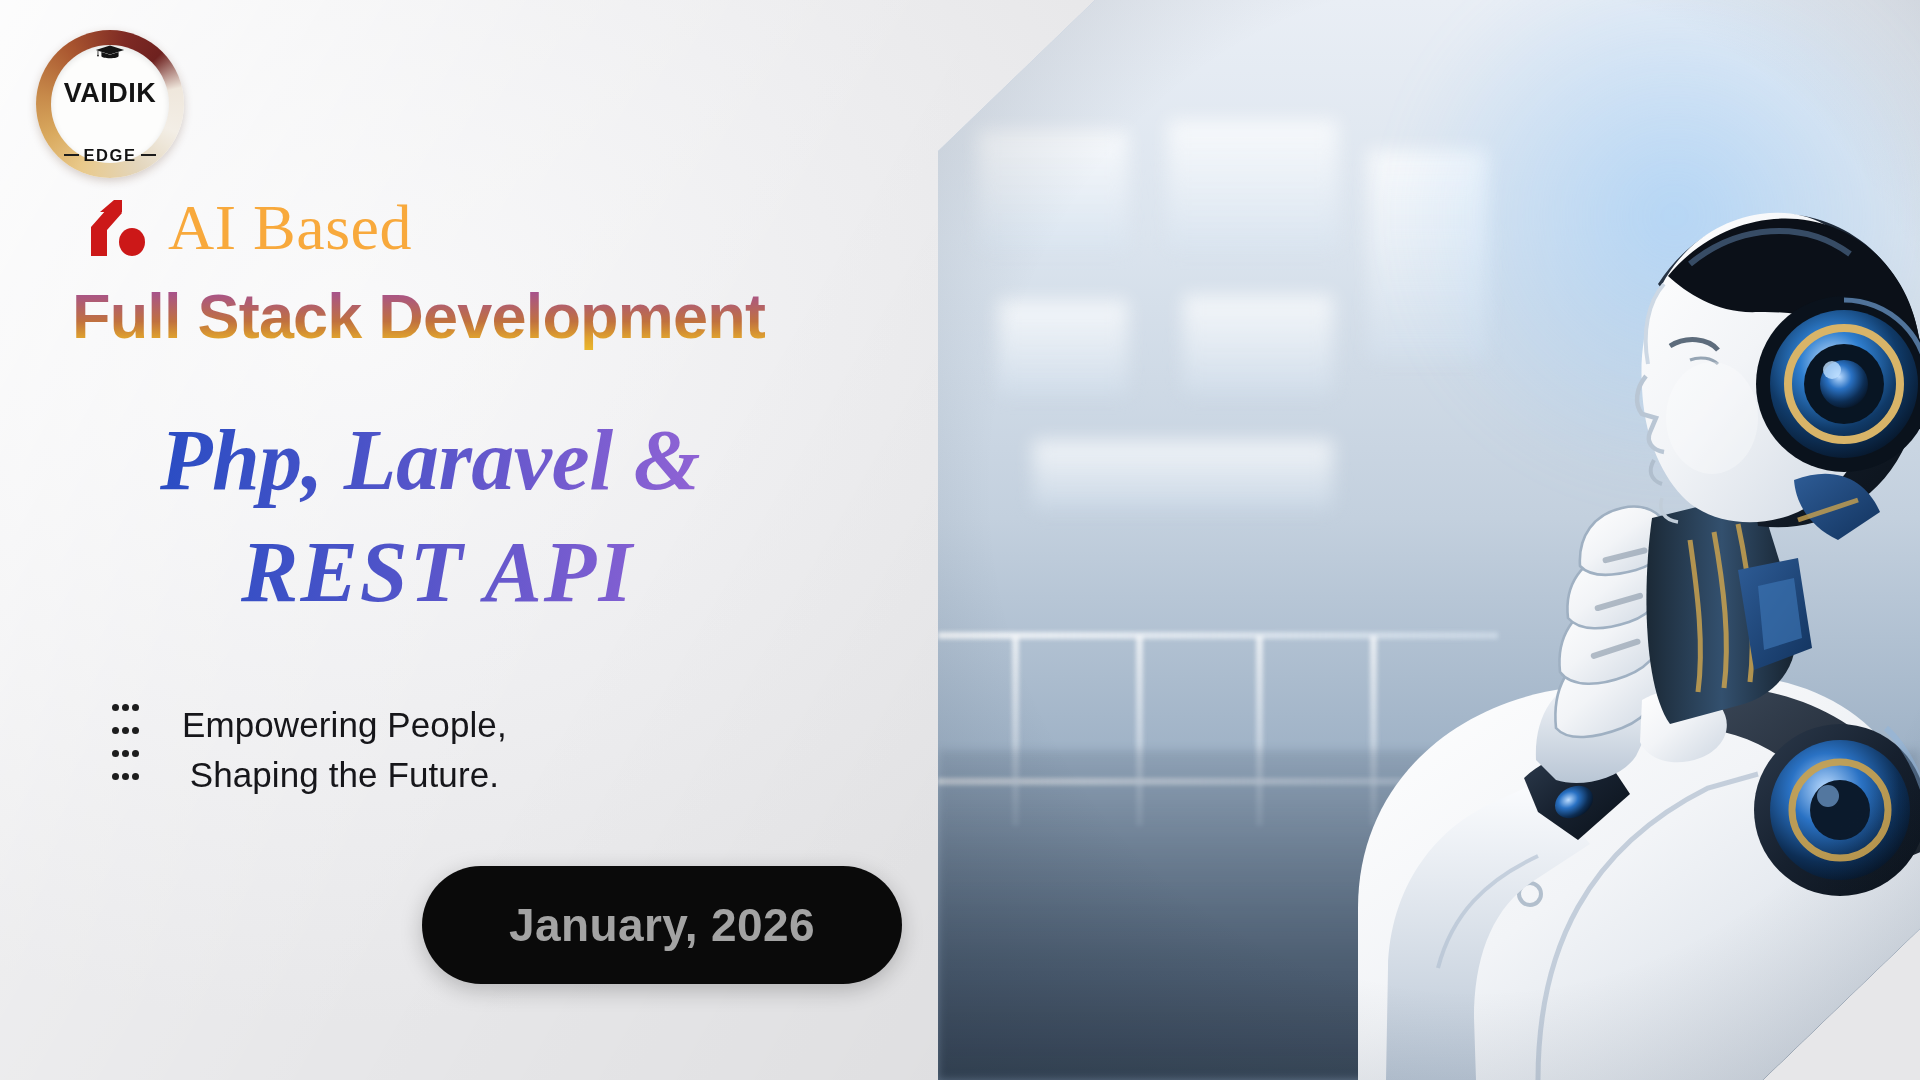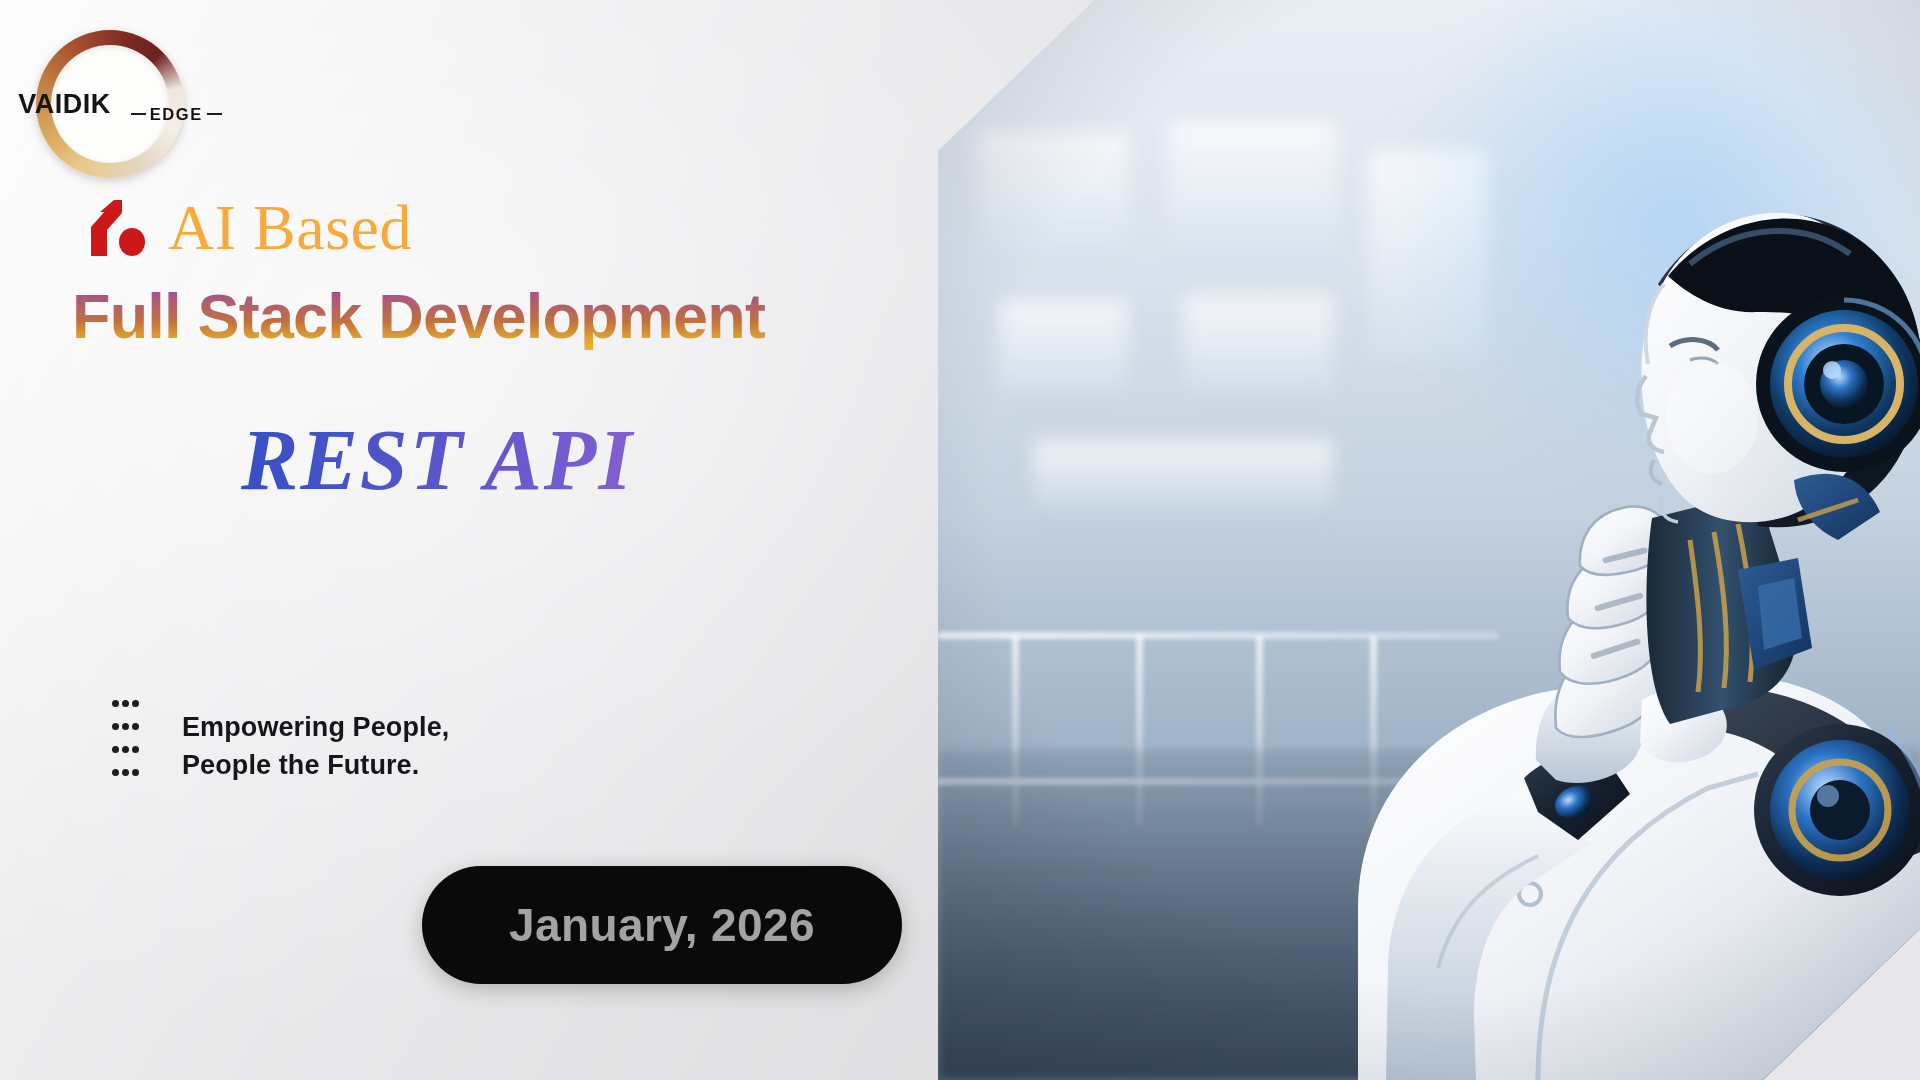--- a/index.html
+++ b/index.html
@@ -38,21 +38,21 @@
        #efe7dc 232deg, #f3eee6 268deg, #e3d6bd 310deg, #e9c98a 360deg);
     box-shadow:0 3px 10px rgba(80,40,20,.22);
   }
   .logo-ring::after {
     content:""; position:absolute; inset:15px; border-radius:50%;
     background:#fdfdfc;
     box-shadow:inset 0 2px 6px rgba(0,0,0,.10);
   }
   .logo-inner {
     position:absolute; inset:15px; border-radius:50%;
-    display:flex; flex-direction:row; align-items:center; justify-content:center;
+    display:flex; flex-direction:column; align-items:center; justify-content:center;
     z-index:3;
     gap:20px;
   }
   .cap-icon { width:50px; height:22px; margin-bottom:1px; display:block; }
   .logo-main {
     font-family:"Liberation Sans", sans-serif;
     font-size:27px; font-weight:700; letter-spacing:.5px;
     color:#141414; line-height:1;
   }
   .logo-sub-row { display:flex; align-items:center; gap:4px; margin-top:20px; }
@@ -99,22 +99,22 @@
     white-space:nowrap; display:block;
   }
   .h-grad.line2 { letter-spacing:2px;padding-left:15px; }
 
   
   .tagline-row { position:absolute; left:112px; top:700px; display:flex; align-items:center; gap:40px; }
   .dotgrid { display:grid; grid-template-columns:repeat(3,10px); grid-auto-rows:23px; flex:none; }
   .dotgrid i { width:7px; height:7px; border-radius:50%; background:#1d1d1d; display:block; }
   .tagline {
     font-family:"Liberation Sans", sans-serif;
-    font-size:27px; font-weight:700; line-height:1.42;
-    color:#16161a; letter-spacing:.1px; white-space:nowrap;
+    font-size:35px; font-weight:400; line-height:1.42;
+    color:#16161a; letter-spacing:.1px; white-space:nowrap;text-align:center;
   }
 
   
   .cta {
     position:absolute; left:422px; top:866px;
     width:480px; height:118px; border-radius:59px;
     background:#0a0a0a;
     display:flex; align-items:center; justify-content:center;
     box-shadow:0 6px 22px rgba(0,0,0,.22);
     cursor:pointer; border:none;
@@ -205,41 +205,42 @@
         <path d="M26 0 L34 0 L34 12 L12 12 Z" fill="#cc1818"></path>
         <path d="M26 1 L3 27 L3 56 L19 56 L19 30 L34 13 Z" fill="#cc1818"></path>
         <ellipse cx="44" cy="42" rx="13" ry="14" fill="#cc1818"></ellipse>
       </svg>
       <span class="h-ai">AI Based</span>
     </div>
 
     <div class="h-fullstack">Full Stack Development</div>
 
     <div class="h-stack">
+      <span class="h-grad">Php, Laravel &amp;</span>
       <span class="h-grad line2">REST API</span>
     </div>
 
     <div class="tagline-row">
       <span class="dotgrid">
         <i></i>
           <i></i>
           <i></i>
         <i></i>
           <i></i>
           <i></i>
         <i></i>
           <i></i>
           <i></i>
         <i></i>
           <i></i>
           <i></i>
       </span>
       <span class="tagline">
         <span>Empowering People,</span><br>
-        <span>People the Future.</span>
+        <span>Shaping the Future.</span>
       </span>
     </div>
 
     <div class="cta">
       <span class="cta-label">January, 2026</span>
     </div>
   </div>
 
   <div class="photo">
     <div class="bg-room"></div>

